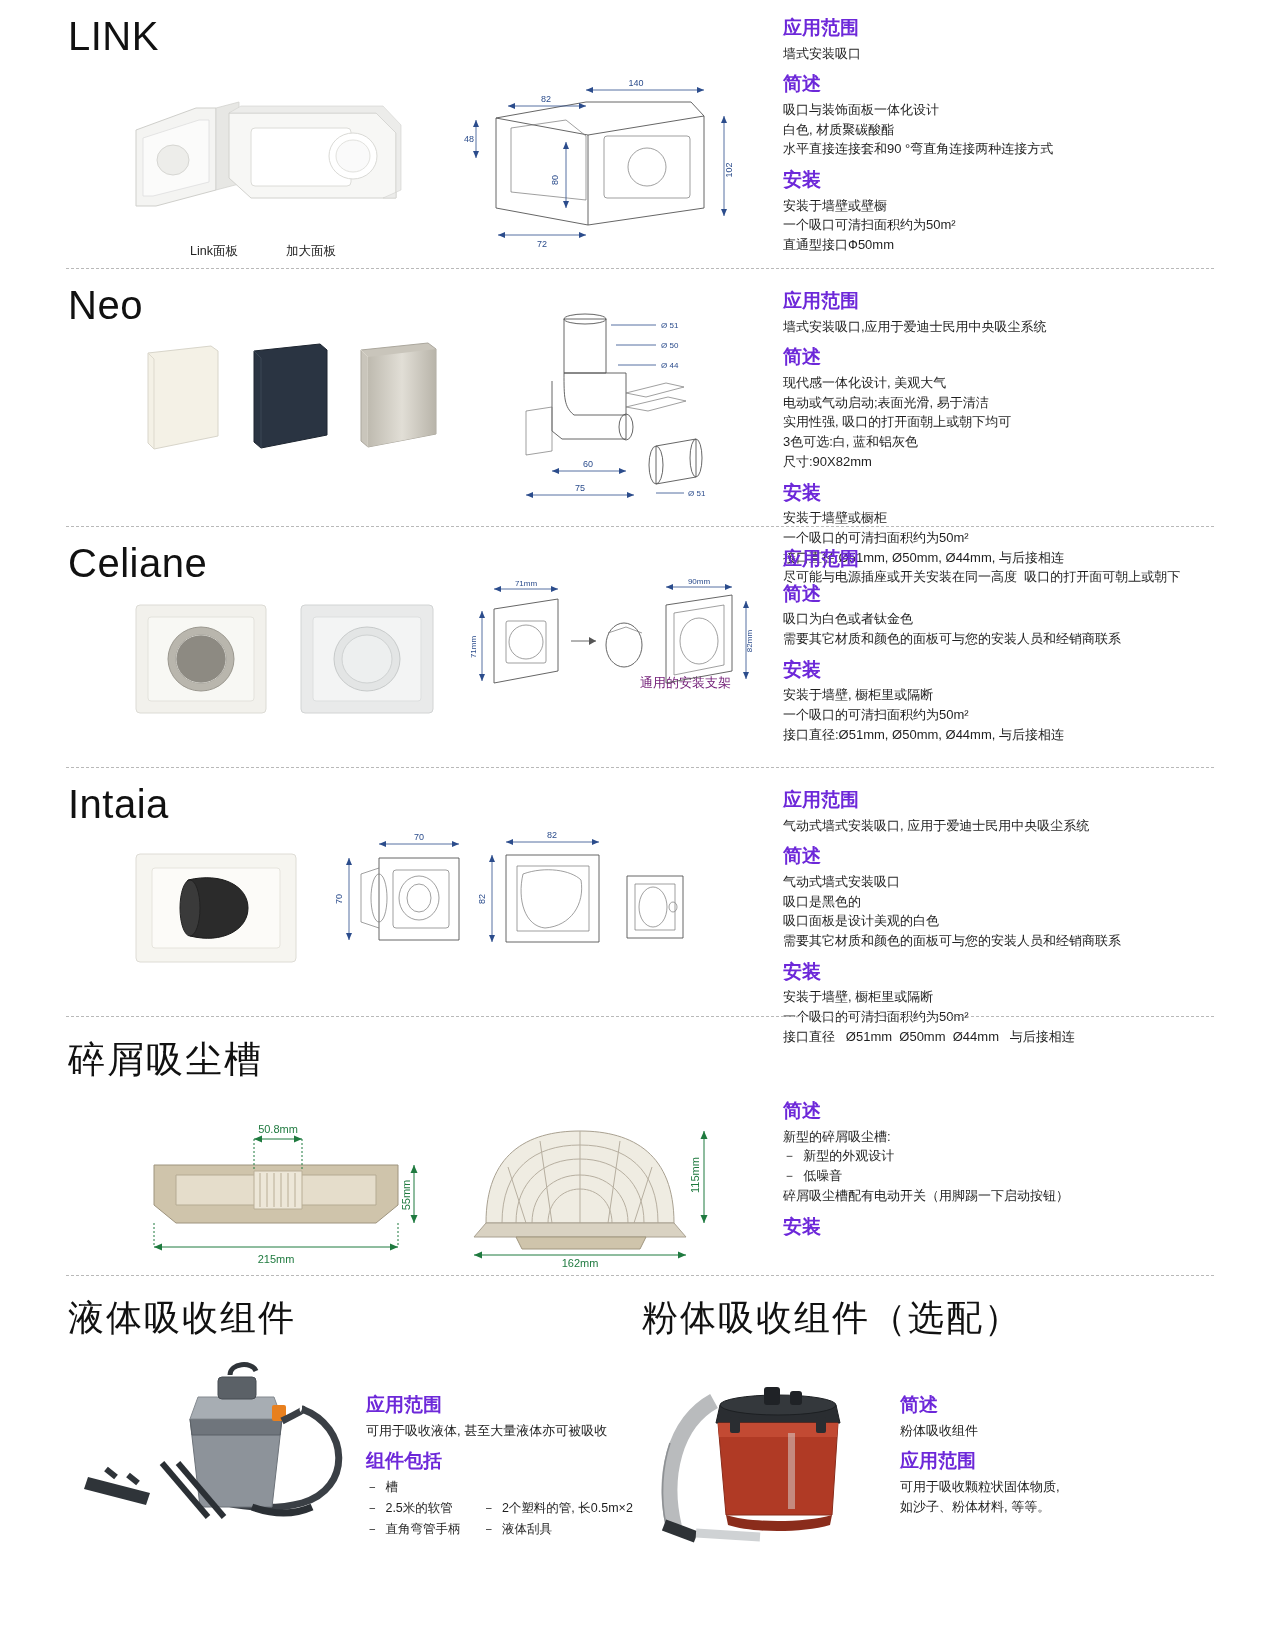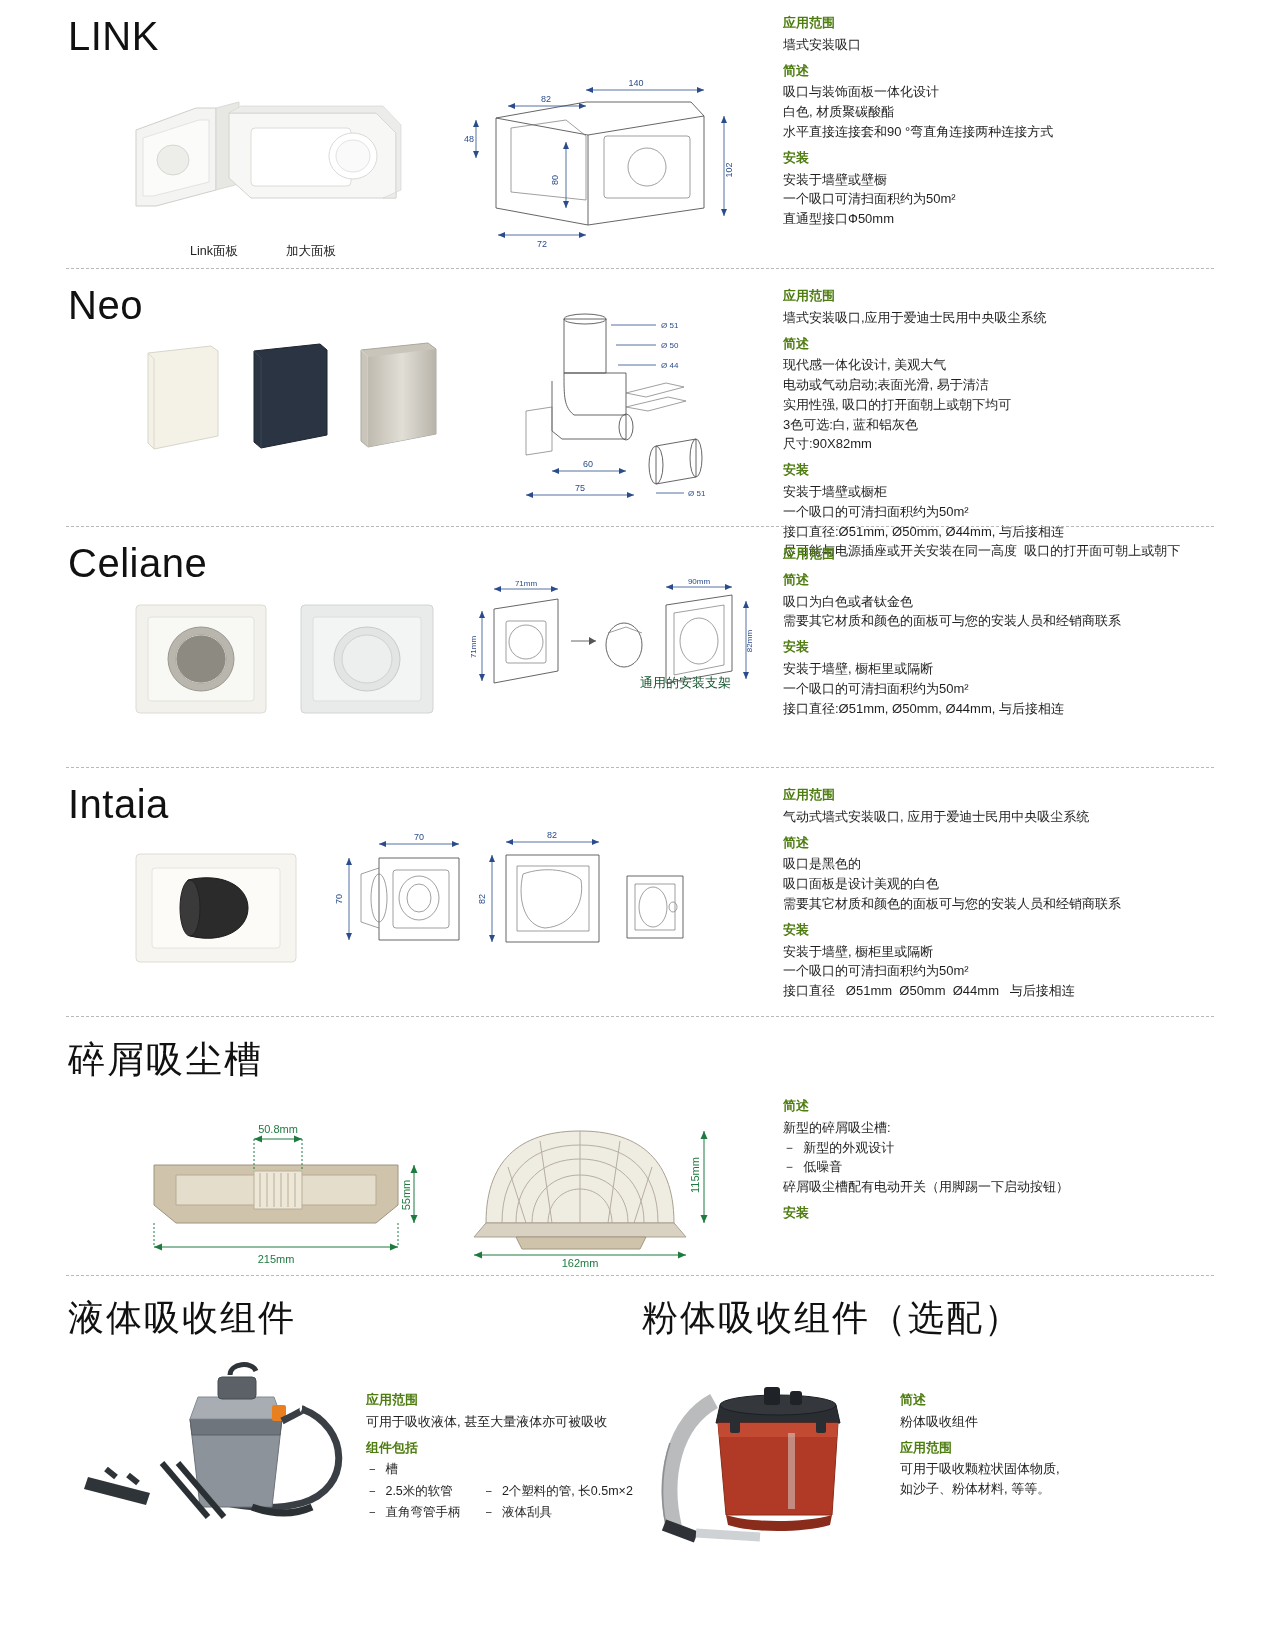--- a/index.html
+++ b/index.html
@@ -54,23 +54,23 @@
     margin: 14px 0 0 2px;
     font-family: "Liberation Sans", sans-serif;
   }
   .prod-title.cjk {
     font-size: 37px;
     font-weight: 400;
     letter-spacing: 2px;
   }
 
   .spec-head {
-    font-size: 13px;
+    font-size: 19px;
     font-weight: 700;
-    color: #4d7c0f;
+    color: #6d28d9;
     margin-top: 7px;
     margin-bottom: 2px;
     line-height: 1.45;
   }
   .spec-head:first-child { margin-top: 0; }
   .spec-line {
     font-size: 13px;
     color: #1f1f1f;
     line-height: 1.52;
     white-space: pre;
@@ -91,21 +91,21 @@
   .dimtext2 { font-family: "Liberation Sans", sans-serif; font-size: 8px; fill: #2b4c8c; }
   .dimgreen { font-family: "Liberation Sans", sans-serif; font-size: 11px; fill: #1f7a3f; }
   .dimline { stroke: #2b4c8c; stroke-width: 0.8; fill: none; }
   .dimline-g { stroke: #1f7a3f; stroke-width: 1; fill: none; }
   .thin { stroke: #555; stroke-width: 0.9; fill: none; }
   .thin2 { stroke: #777; stroke-width: 0.7; fill: none; }
 
   .label-note {
     position: absolute;
     font-size: 13px;
-    color: #14532d;
+    color: #701a75;
     white-space: nowrap;
   }
 
   
   .bottom-wrap { display: flex; flex-direction: row; }
   .bottom-col { width: 50%; position: relative; }
   .bottom-col .prod-title.cjk { font-size: 36px; }
   .bot-flex { display: flex; flex-direction: row; align-items: flex-start; }
   .bot-img { position: relative; flex: 0 0 auto; }
   .bot-txt { padding-top: 34px; font-size: 13px; }
@@ -410,20 +410,21 @@
             <path d="M161 112 l-3 -7 l6 0 z" fill="#2b4c8c"></path>
             <text class="dimtext" x="154" y="69" text-anchor="middle" transform="rotate(-90 154 69)">82</text>
           </svg>
         </div>
       </div>
 
       <div class="sec-right" style="padding-top:18px;">
         <div class="spec-head">应用范围</div>
         <div class="spec-line">气动式墙式安装吸口, 应用于爱迪士民用中央吸尘系统</div>
         <div class="spec-head">简述</div>
+        <div class="spec-line">气动式墙式安装吸口</div>
         <div class="spec-line">吸口是黑色的</div>
         <div class="spec-line">吸口面板是设计美观的白色</div>
         <div class="spec-line">需要其它材质和颜色的面板可与您的安装人员和经销商联系</div>
         <div class="spec-head">安装</div>
         <div class="spec-line">安装于墙壁, 橱柜里或隔断</div>
         <div class="spec-line">一个吸口的可清扫面积约为50m²</div>
         <div class="spec-line">接口直径   Ø51mm  Ø50mm  Ø44mm   与后接相连</div>
       </div>
     </div>
   </div>

